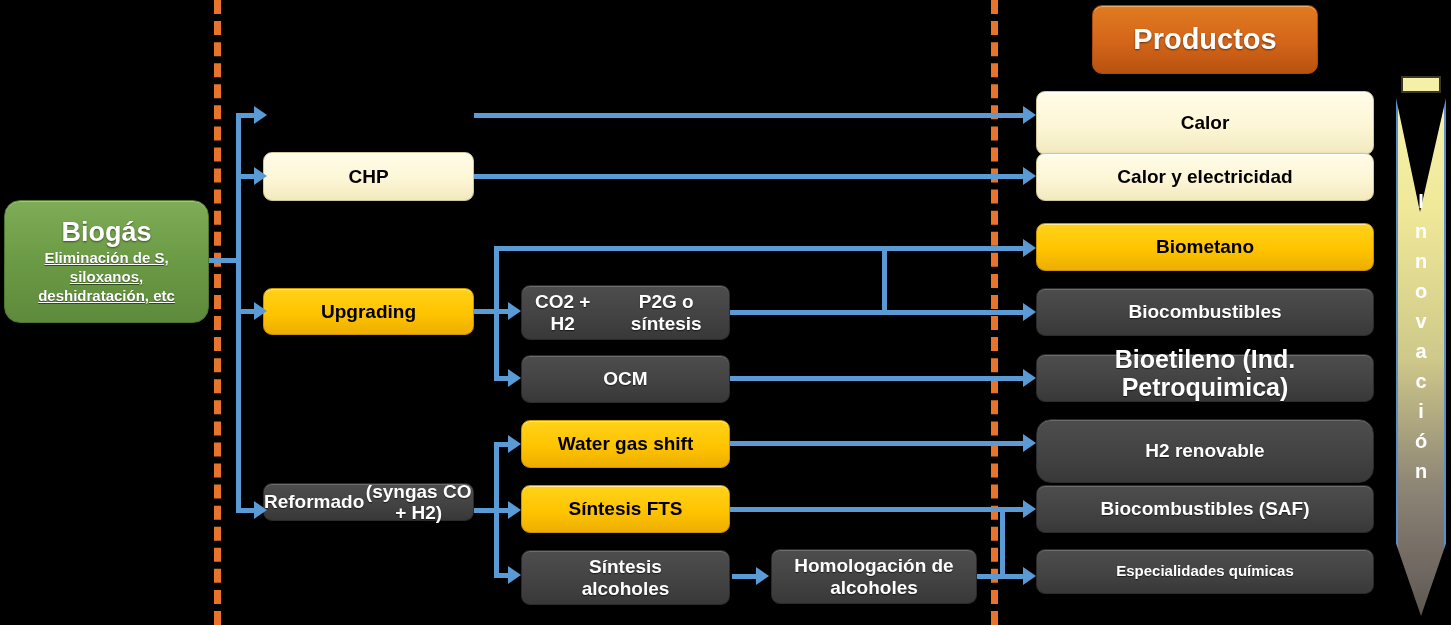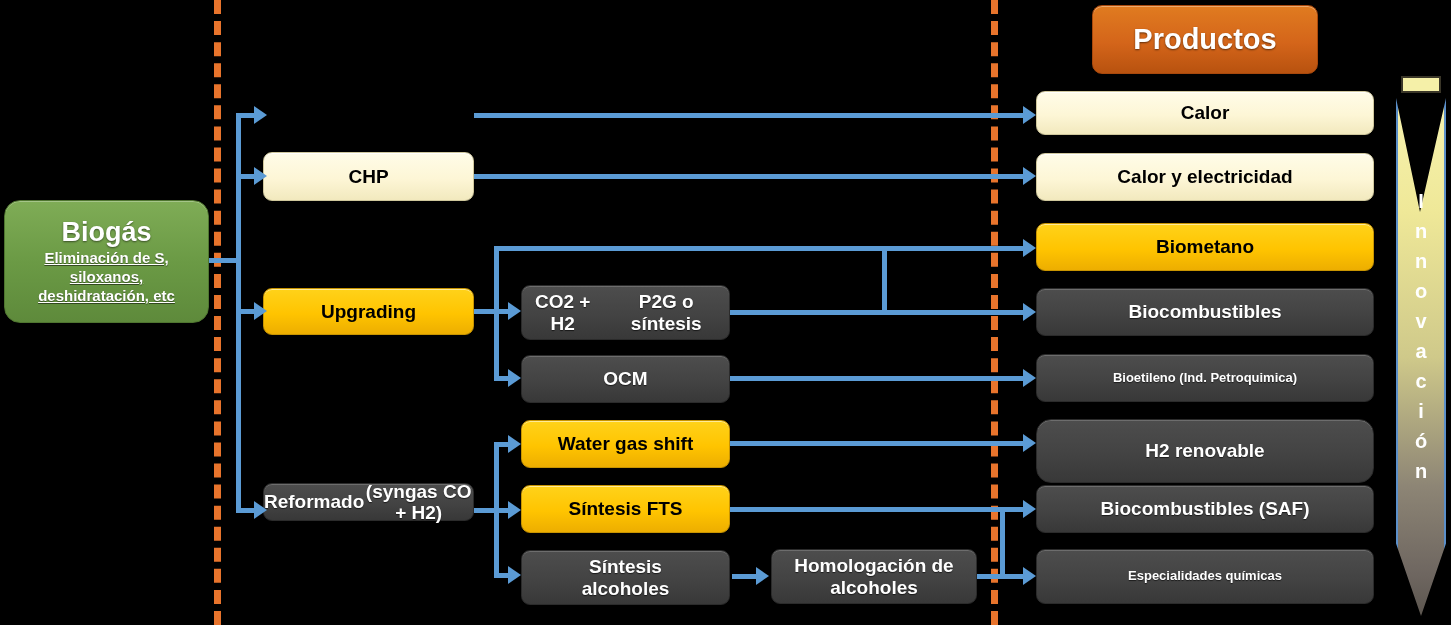--- a/index.html
+++ b/index.html
@@ -108,49 +108,49 @@
   <div class="node n-dark" style="left:521px;top:550px;width:209px;height:55px;font-size:19px;flex-direction:column;">
     <span>Síntesis</span>
     <span>alcoholes</span>
   </div>
 
   <div class="node n-dark" style="left:771px;top:549px;width:206px;height:55px;font-size:19px;flex-direction:column;">
     <span>Homologación de</span>
     <span>alcoholes</span>
   </div>
 
-  <div class="node n-cream" style="left:1036px;top:91px;width:338px;height:44px;font-size:19px;">
+  <div class="node n-cream" style="left:1036px;top:91px;width:338px;height:64px;font-size:19px;">
     <span>Calor</span>
   </div>
 
   <div class="node n-cream" style="left:1036px;top:153px;width:338px;height:48px;font-size:19px;">
     <span>Calor y electricidad</span>
   </div>
 
   <div class="node n-yellow" style="left:1036px;top:223px;width:338px;height:48px;font-size:19px;">
     <span>Biometano</span>
   </div>
 
   <div class="node n-dark" style="left:1036px;top:288px;width:338px;height:48px;font-size:19px;">
     <span>Biocombustibles</span>
   </div>
 
-  <div class="node n-dark" style="left:1036px;top:354px;width:338px;height:48px;font-size:13px;">
+  <div class="node n-dark" style="left:1036px;top:354px;width:338px;height:48px;font-size:25px;align-items:flex-end;">
     <span>Bioetileno  (Ind. Petroquimica)</span>
   </div>
 
   <div class="node n-dark" style="left:1036px;top:419px;width:338px;height:64px;font-size:19px;border-radius:15px;">
     <span>H2 renovable</span>
   </div>
 
   <div class="node n-dark" style="left:1036px;top:485px;width:338px;height:48px;font-size:19px;">
     <span>Biocombustibles (SAF)</span>
   </div>
 
-  <div class="node n-dark" style="left:1036px;top:549px;width:338px;height:55px;font-size:13px;flex-direction:column;">
+  <div class="node n-dark" style="left:1036px;top:549px;width:338px;height:45px;font-size:15px;flex-direction:column;">
     <span>Especialidades químicas</span>
   </div>
 
   <div class="ln" style="left:209px;top:258px;width:32px;height:5px;"></div>
 
   <div class="ln" style="left:236px;top:113px;width:5px;height:400px;"></div>
 
   <div class="ln" style="left:236px;top:113px;width:22px;height:5px;"></div>
   <div class="ah" style="left:254px;top:106px;"></div>
 

